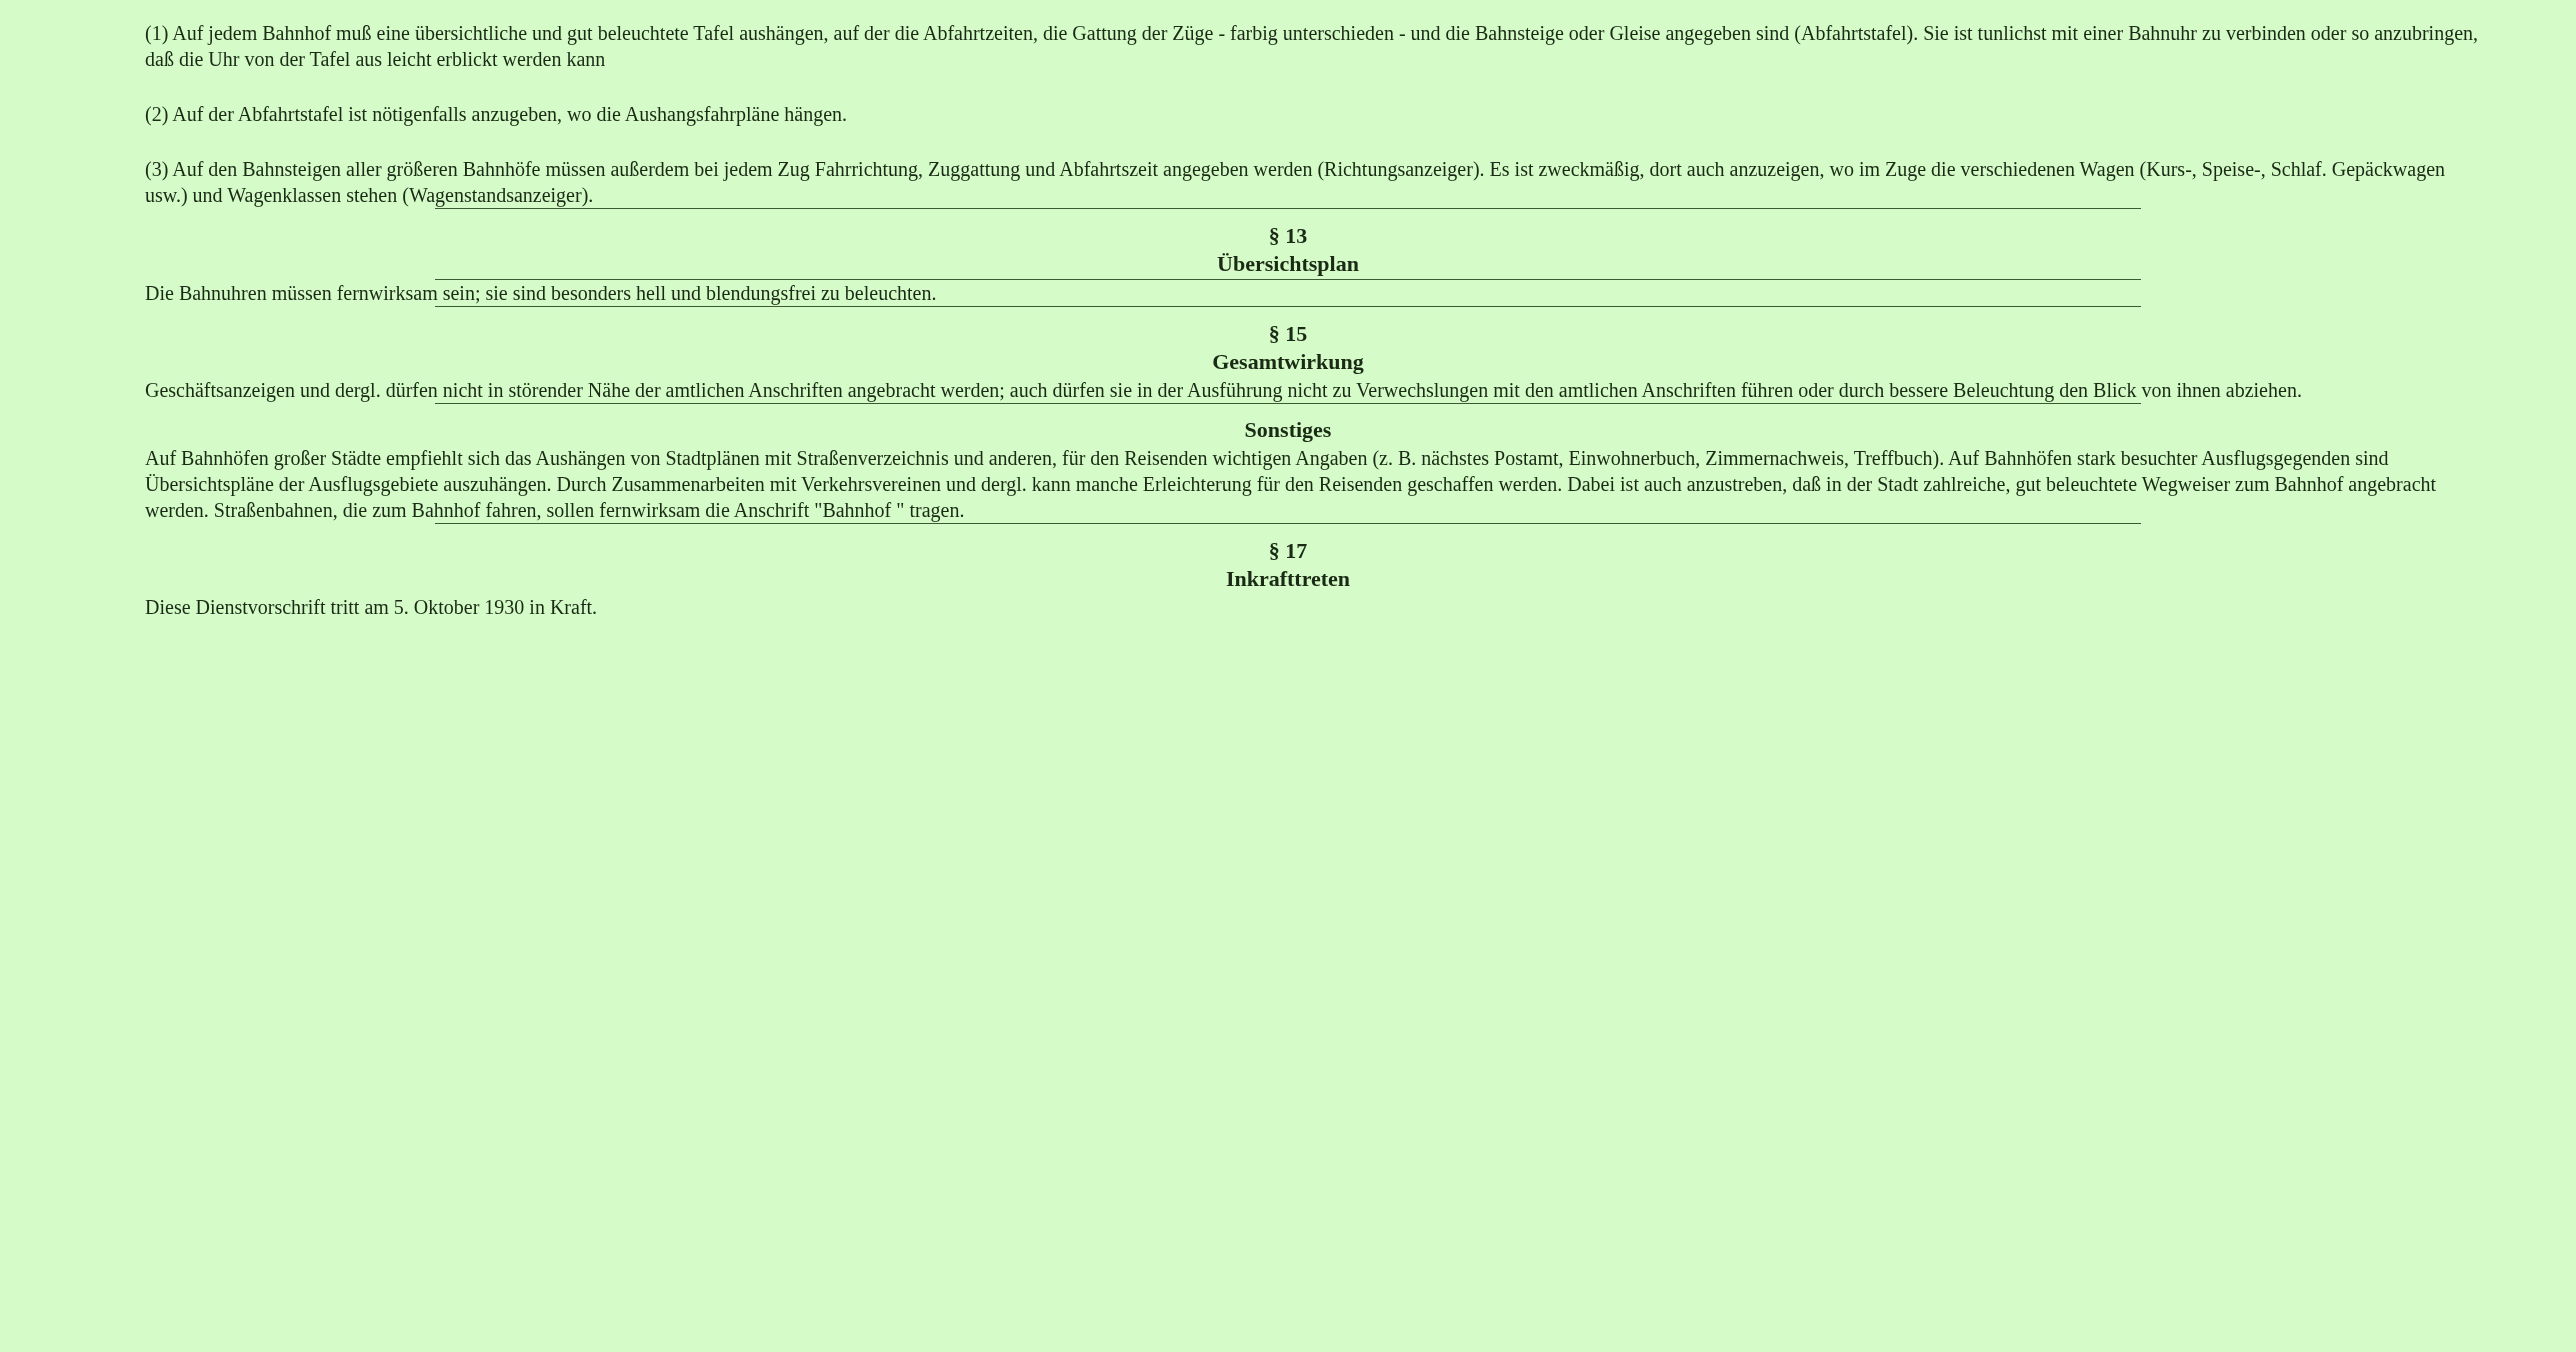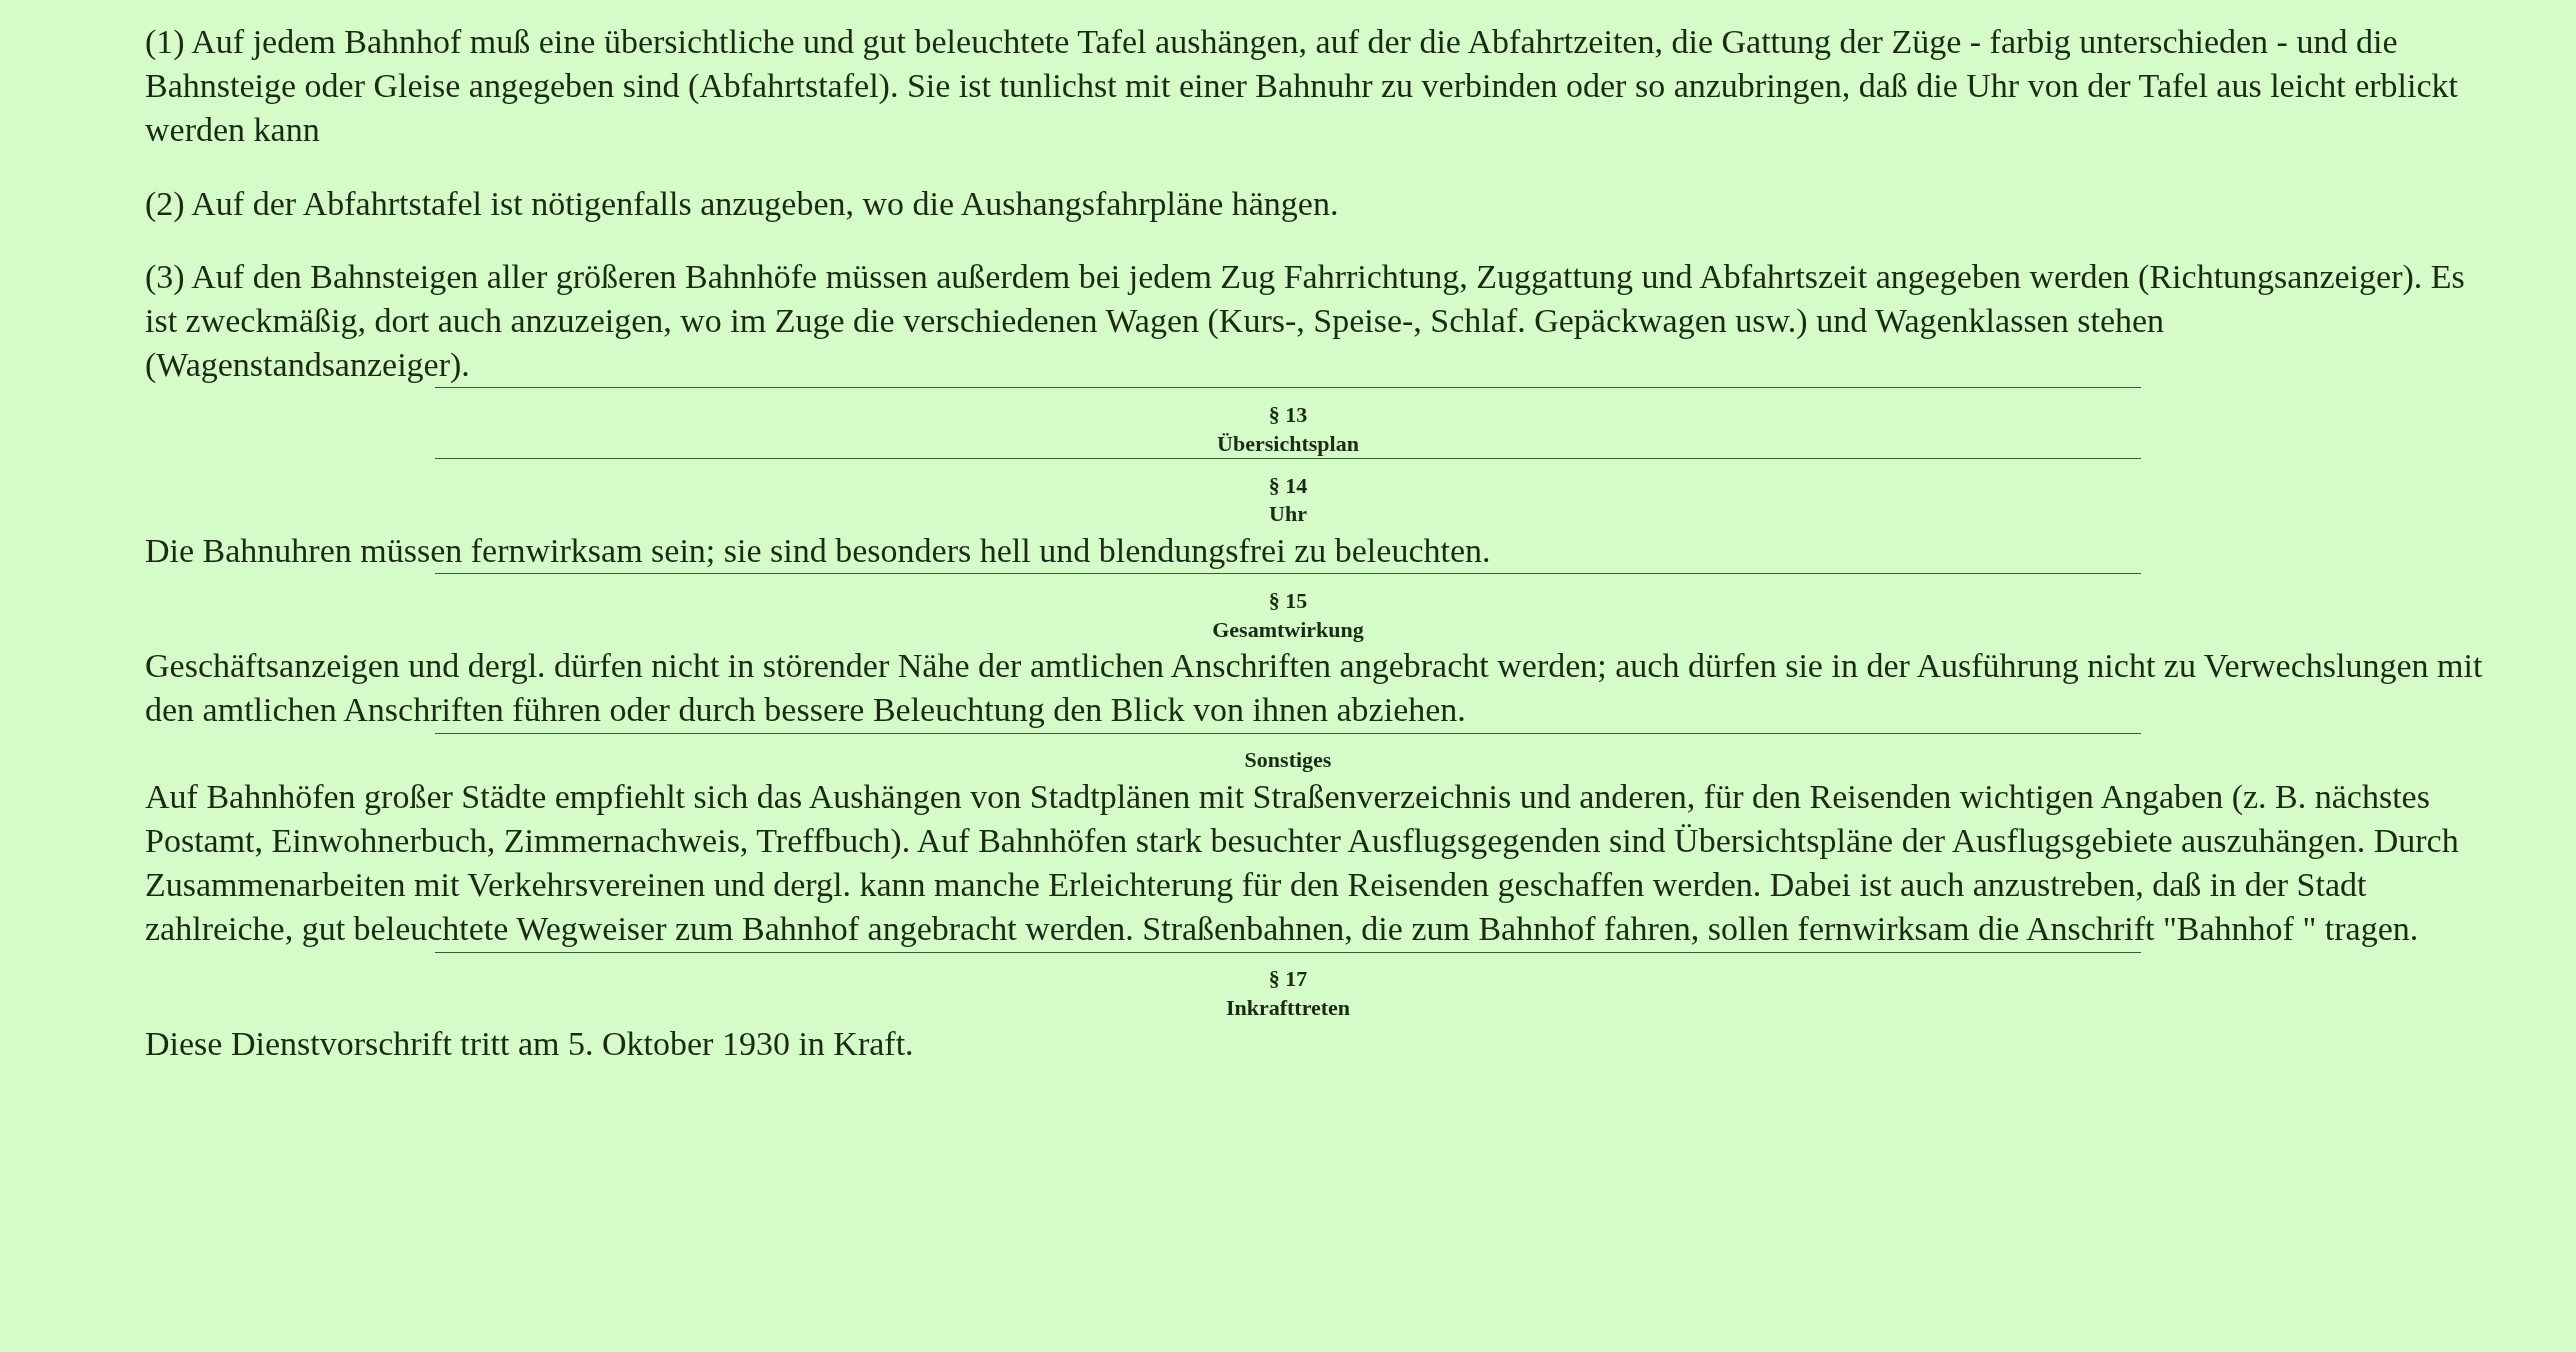--- a/index.html
+++ b/index.html
@@ -13,21 +13,21 @@
     font-family: "Liberation Serif", "DejaVu Serif", serif;
     color: #1a2a14;
     -webkit-font-smoothing: antialiased;
   }
   .page {
     width: 2576px;
     box-sizing: border-box;
     padding: 20px 82px 18px 145px;
   }
   p.para {
-    font-size: 34px;
+    font-size: 20px;
     line-height: 1.30;
     margin: 0 8px 29px 0;
     text-align: left;
   }
   p.para:last-child {
     margin-bottom: 0;
   }
   .body-block {
     padding-left: 0px;
   }
@@ -75,24 +75,20 @@
   <div class="section">
     <hr class="rule">
     <div class="sec-head">
       <span class="num">§ 13</span>
       <span class="title">Übersichtsplan</span>
     </div>
   </div>
 
   <div class="section">
     <hr class="rule">
-    <div class="sec-head">
-      <span class="num">§ 14</span>
-      <span class="title">Uhr</span>
-    </div>
     <p class="para sec-body">Die Bahnuhren müssen fernwirksam sein; sie sind besonders hell und blendungsfrei zu beleuchten.</p>
   </div>
 
   <div class="section">
     <hr class="rule">
     <div class="sec-head">
       <span class="num">§ 15</span>
       <span class="title">Gesamtwirkung</span>
     </div>
     <p class="para sec-body">Geschäftsanzeigen und dergl. dürfen nicht in störender Nähe der amtlichen Anschriften angebracht werden; auch dürfen sie in der Ausführung nicht zu Verwechslungen mit den amtlichen Anschriften führen oder durch bessere Beleuchtung den Blick von ihnen abziehen.</p>

